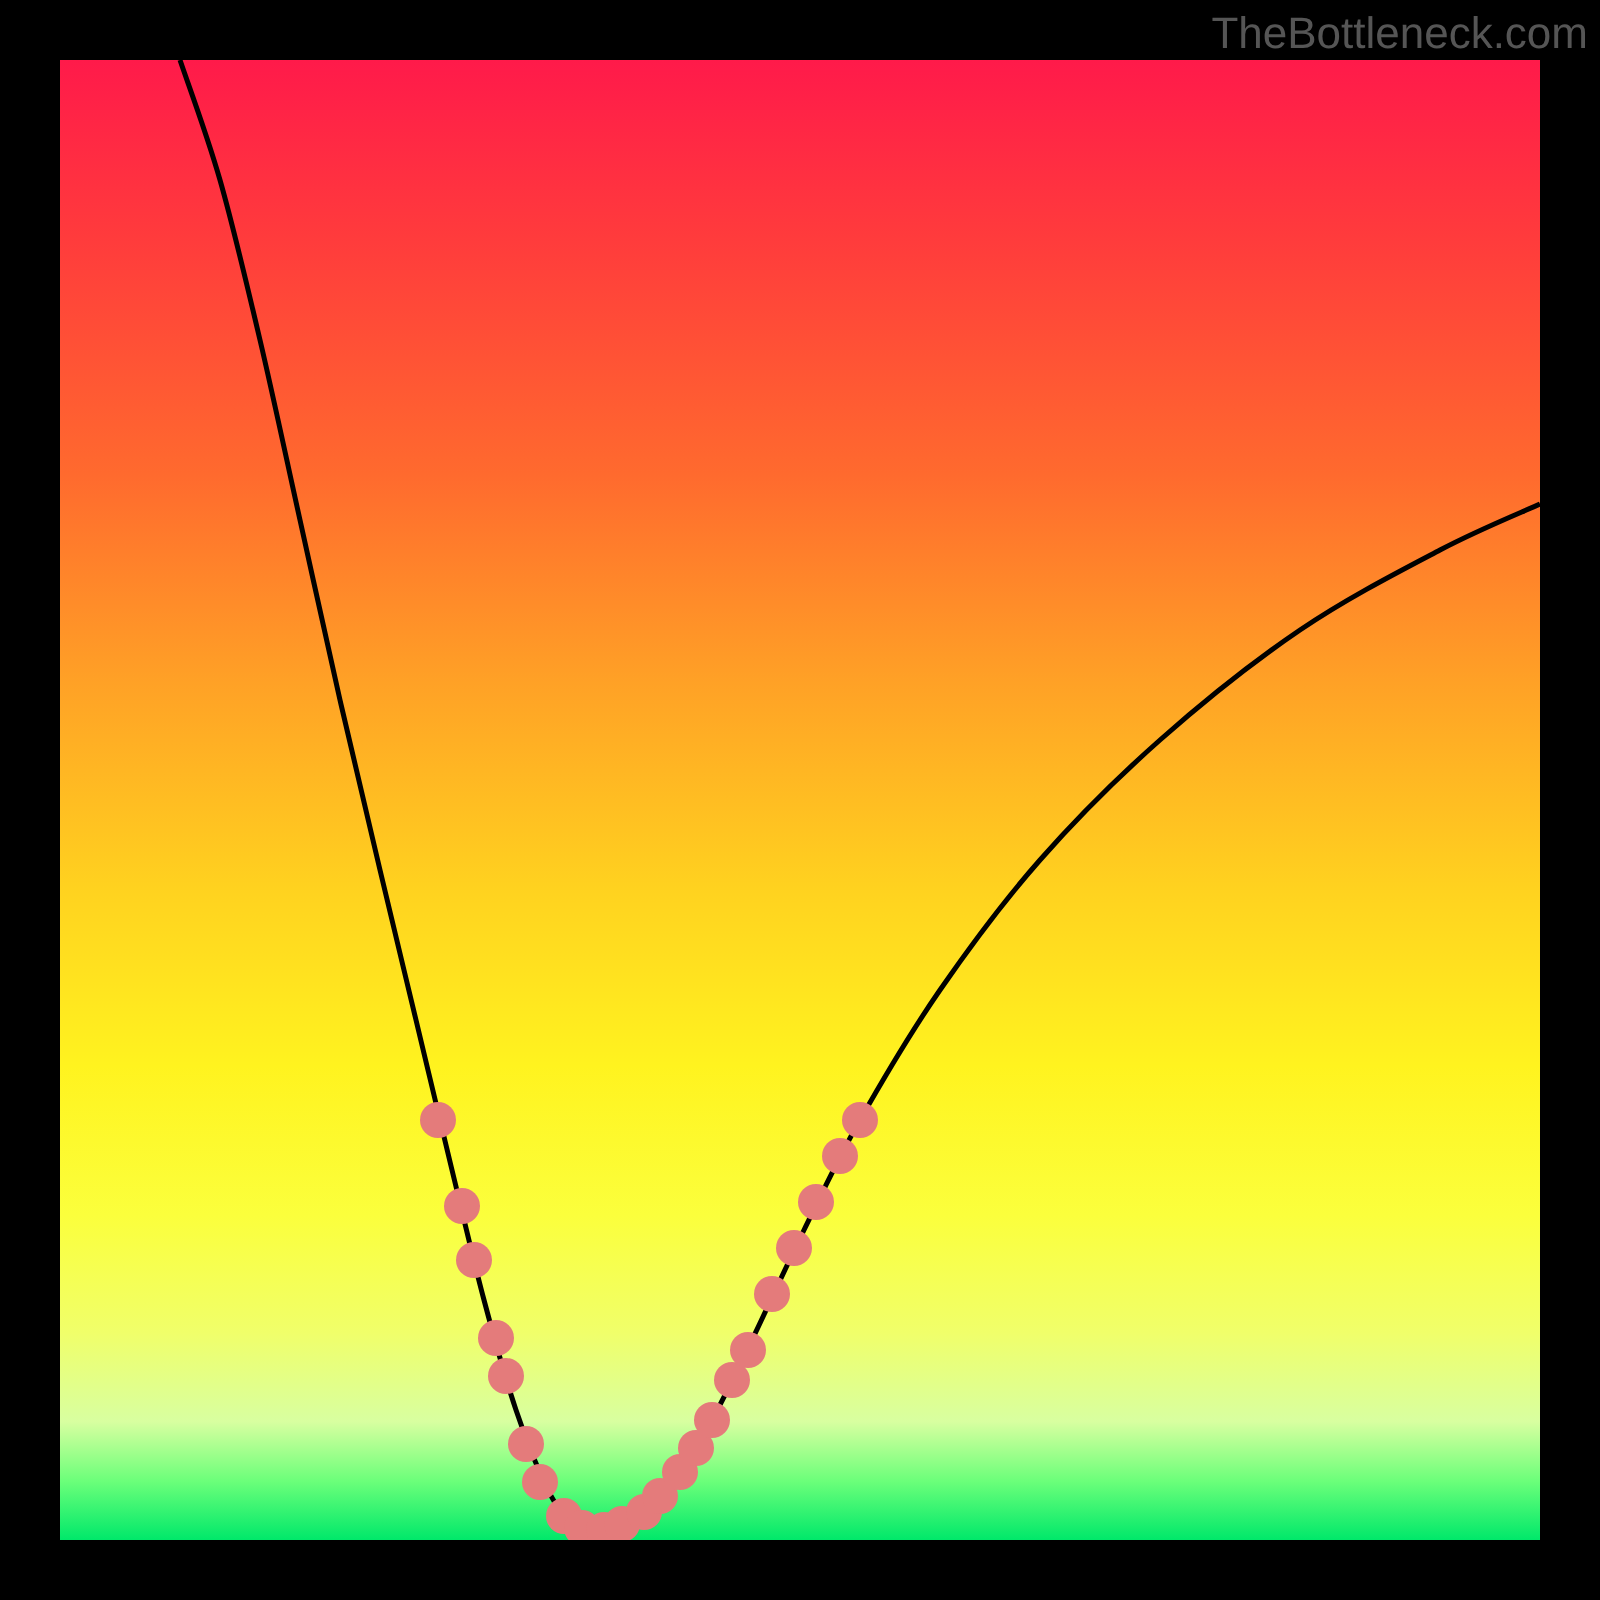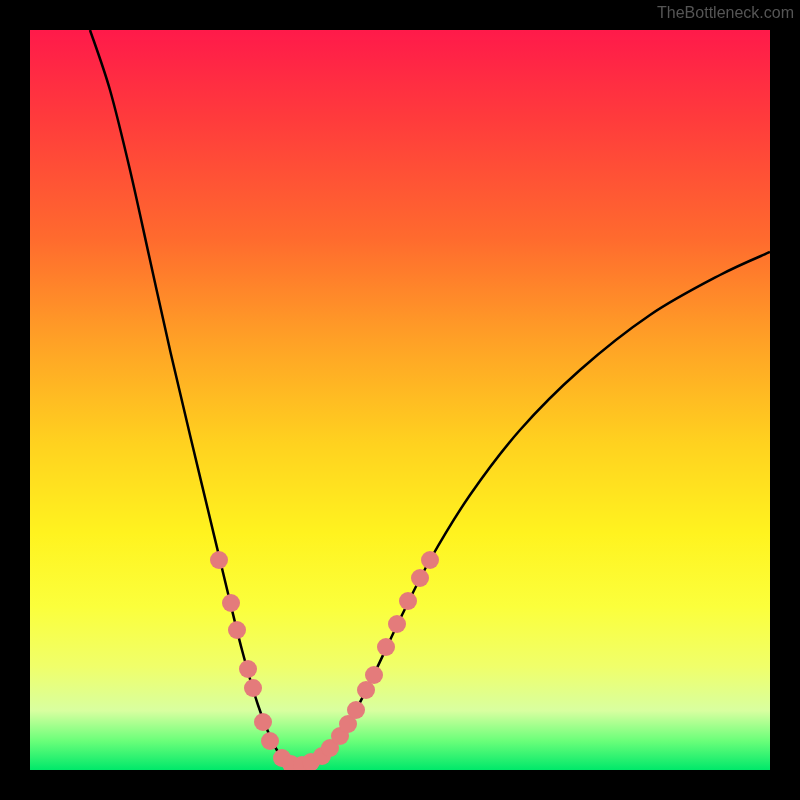--- a/index.html
+++ b/index.html
@@ -37,21 +37,21 @@
       #d8ffa0 92%,
       #6cff7a 96%,
       #00e86a 100%
     );
   }
   .watermark {
     position: absolute;
     right: 6px;
     top: 4px;
     font-family: Arial, Helvetica, sans-serif;
-    font-size: 16px;
+    font-size: 22px;
     font-weight: 400;
     color: #555;
     letter-spacing: 0px;
     user-select: none;
   }
   svg.curves {
     position: absolute;
     left: 0;
     top: 0;
     width: 740px;

